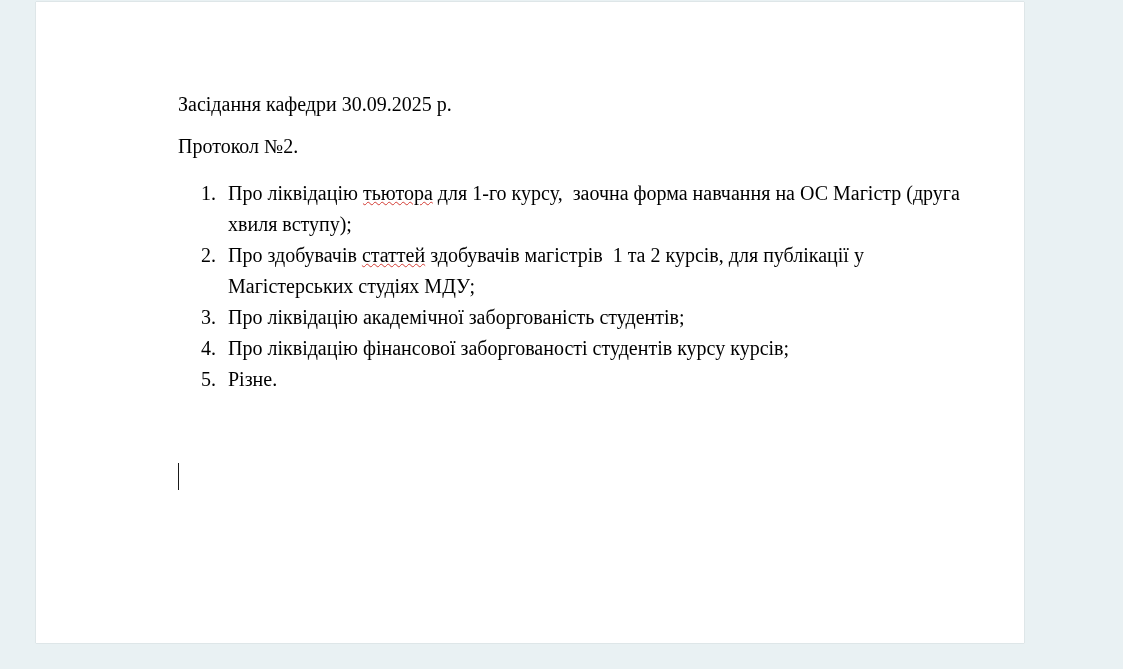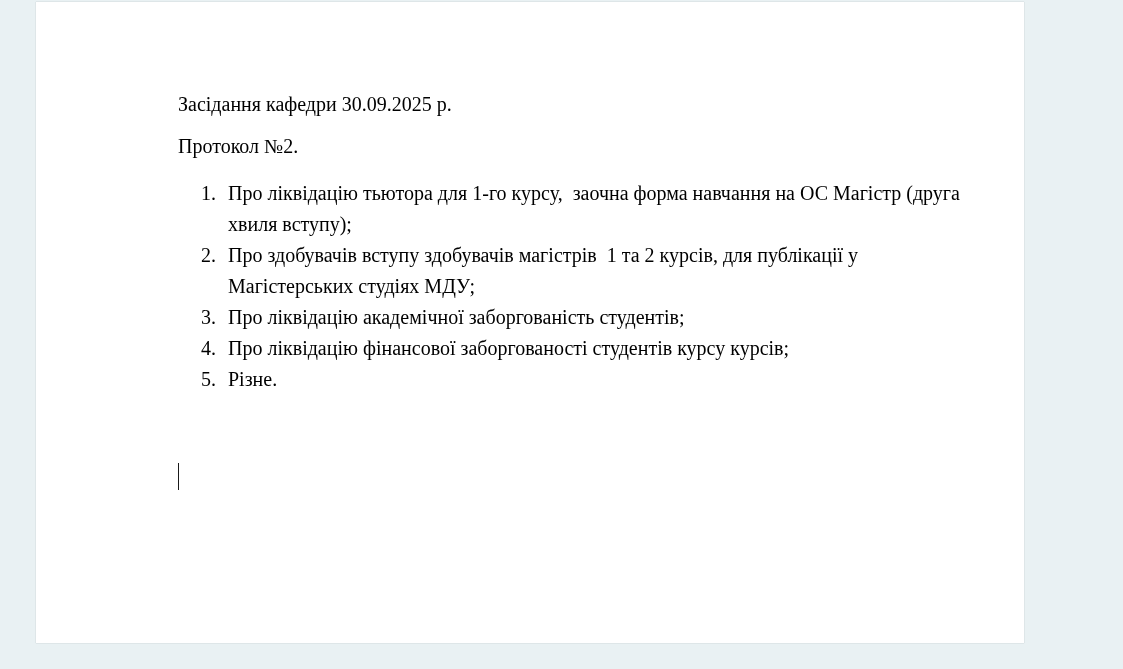--- a/index.html
+++ b/index.html
@@ -59,20 +59,21 @@
     text-align: right;
     flex: 0 0 38px;
     padding-right: 12px;
     box-sizing: content-box;
   }
   .agenda-text {
     flex: 1 1 auto;
     white-space: pre-wrap;
   }
   .spellerror {
+    text-decoration: underline;
     text-decoration-style: wavy;
     text-decoration-color: #d33b33;
     text-decoration-thickness: 1px;
   }
   .caret {
     position: absolute;
     left: 142px;
     top: 461px;
     width: 1px;
     height: 27px;
@@ -93,21 +94,21 @@
 
       <ol class="agenda-list">
 
         <li class="agenda-item">
           <span class="agenda-num">1.</span>
           <span class="agenda-text"><span>Про ліквідацію </span><span class="spellerror">тьютора</span><span> для 1-го курсу,  заочна форма навчання на ОС Магістр (друга хвиля вступу);</span></span>
         </li>
 
         <li class="agenda-item">
           <span class="agenda-num">2.</span>
-          <span class="agenda-text"><span>Про здобувачів </span><span class="spellerror">вступу</span><span> здобувачів магістрів  1 та 2 курсів, для публікації у Магістерських студіях МДУ;</span></span>
+          <span class="agenda-text"><span>Про здобувачів </span><span class="spellerror">статтей</span><span> здобувачів магістрів  1 та 2 курсів, для публікації у Магістерських студіях МДУ;</span></span>
         </li>
 
         <li class="agenda-item">
           <span class="agenda-num">3.</span>
           <span class="agenda-text">Про ліквідацію академічної заборгованість студентів;</span>
         </li>
 
         <li class="agenda-item">
           <span class="agenda-num">4.</span>
           <span class="agenda-text">Про ліквідацію фінансової заборгованості студентів курсу курсів;</span>

